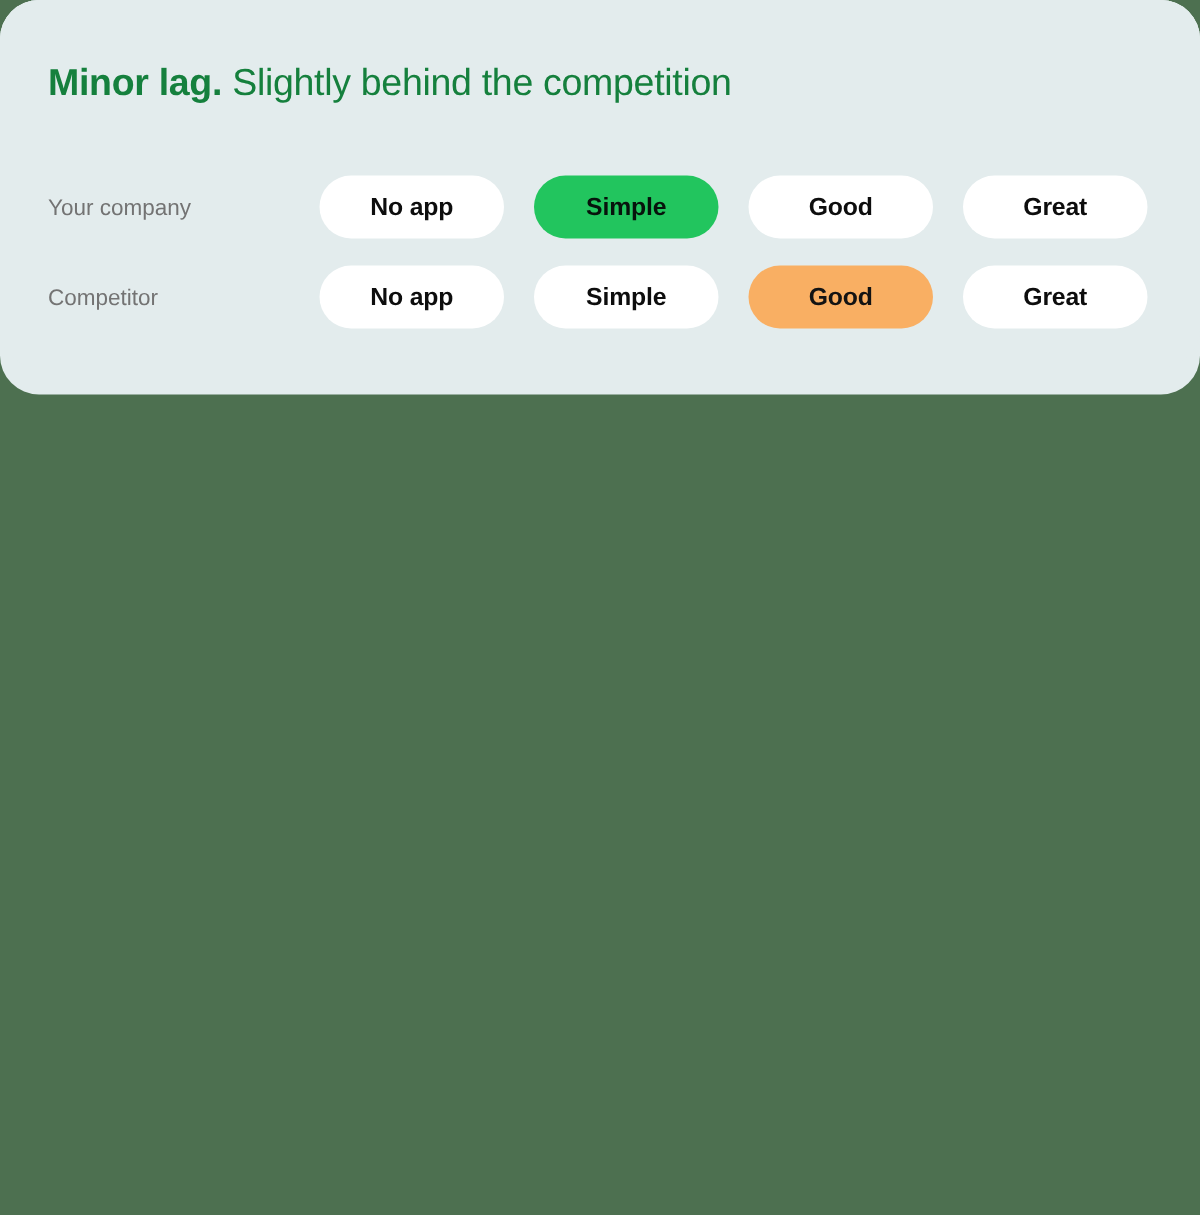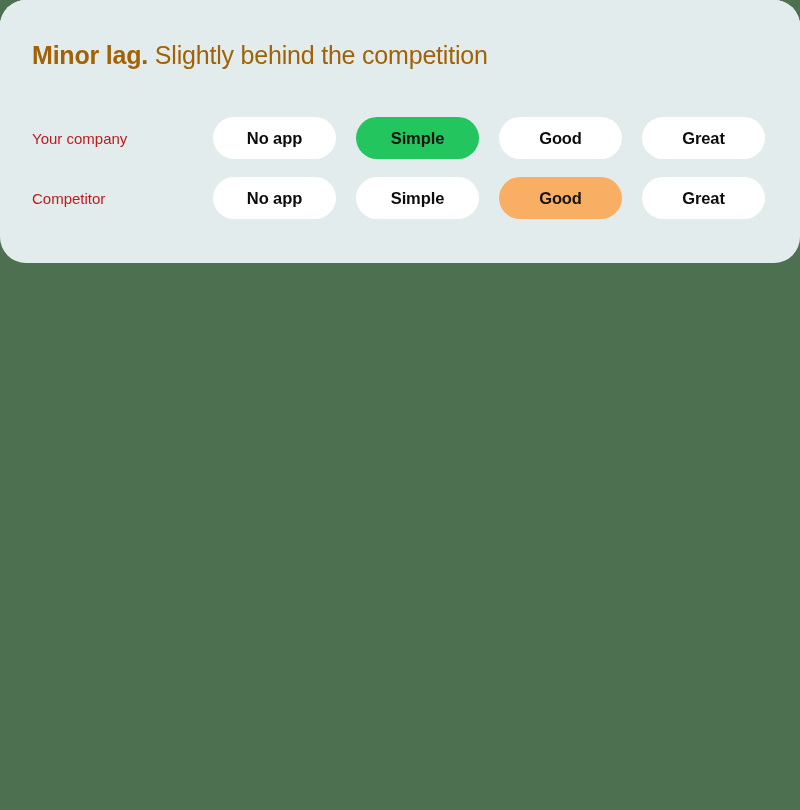--- a/index.html
+++ b/index.html
@@ -17,21 +17,21 @@
     background:#e3eced;
     border-radius:26px;
   }
   #card-0 { top:0;   height:247px; }
   #card-1 { top:270; height:263px; }
   #card-2 { top:565; height:245px; }
 
   .card-heading {
     position:absolute;
     left:32px;
-    color:#a16207;
+    color:#15803d;
     white-space:nowrap;
     letter-spacing:-0.2px;
   }
   #card-0 .card-heading { top:41px; font-size:26px; }
   #card-1 .card-heading { top:322px; font-size:26px; }
   #card-2 .card-heading { top:606px; font-size:25px; }
   #card-1 .card-heading { top:52px; }
   #card-2 .card-heading { top:41px; }
   #card-0 .card-heading { top:41px; }
 
@@ -46,21 +46,21 @@
   .row {
     position:relative;
     height:60px;
     display:flex;
     align-items:center;
   }
 
   .row-label {
     position:absolute;
     left:32px;
-    color:#b91c1c;
+    color:#737373;
     font-size:16px;
     font-weight:400;
     white-space:nowrap;
   }
   #card-2 .row-label { font-size:15px; }
 
   .pills {
     position:absolute;
     left:213px;
     display:flex;

